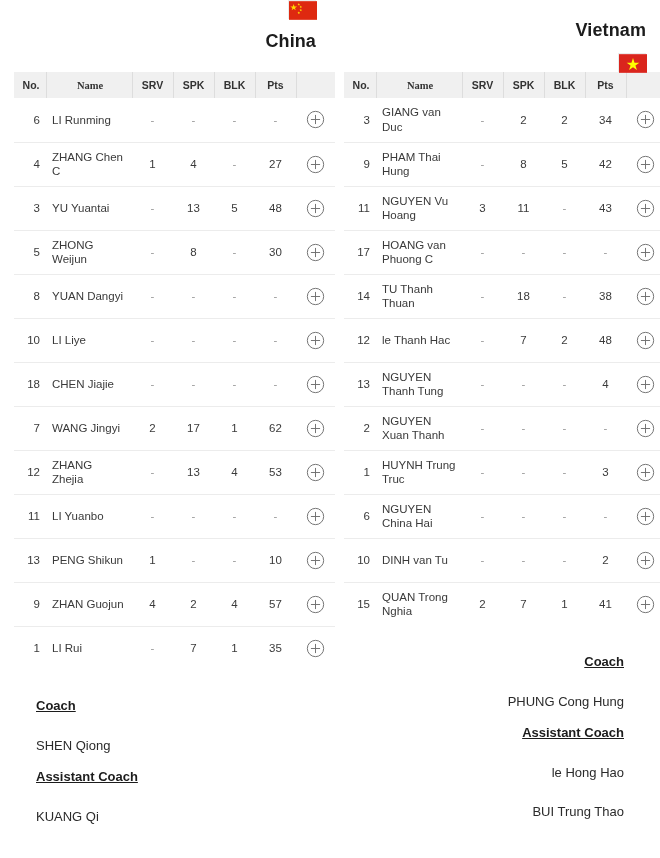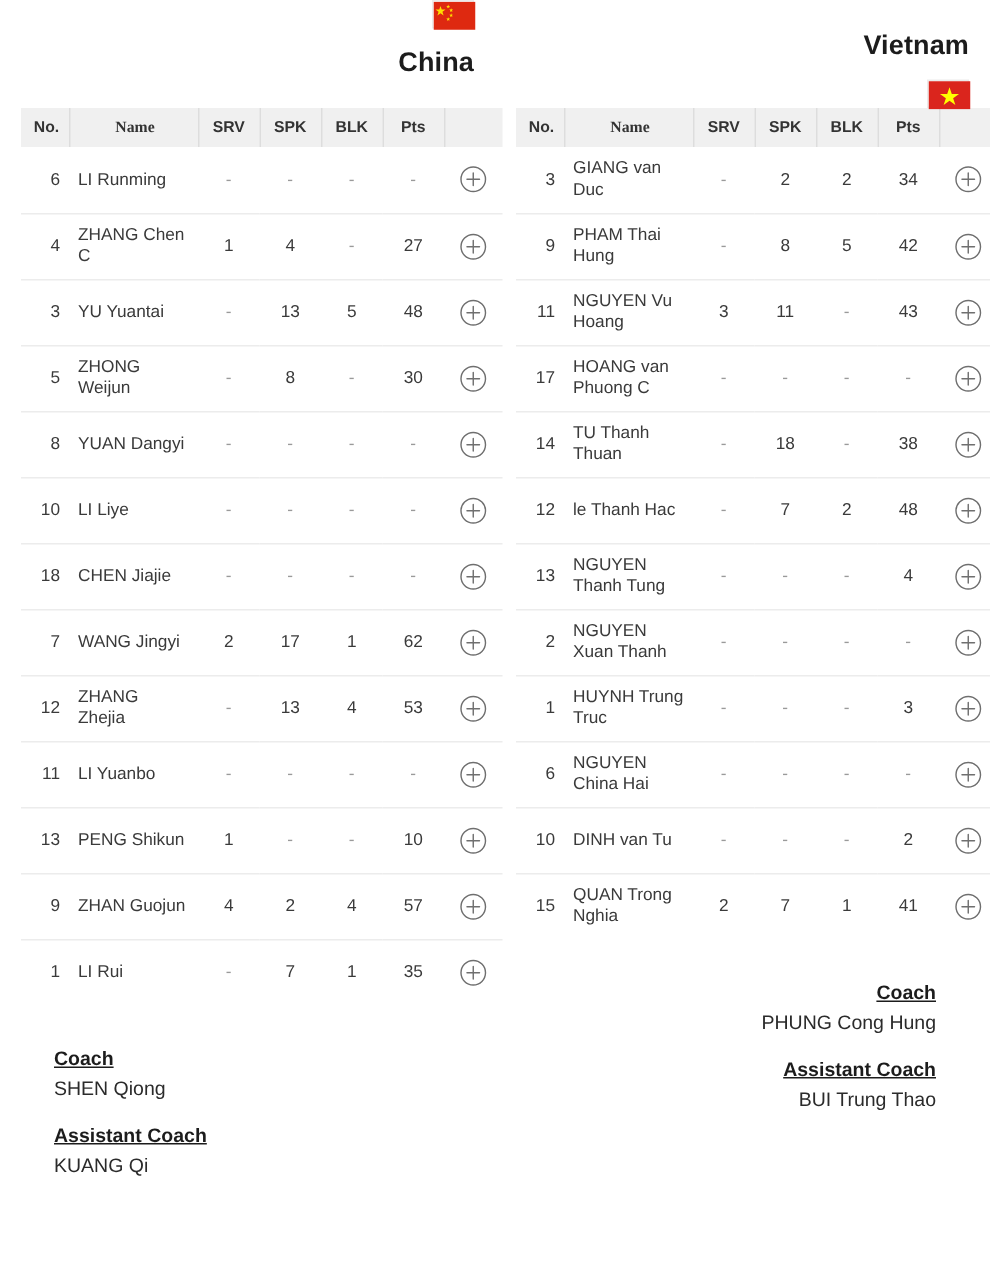--- a/index.html
+++ b/index.html
@@ -119,21 +119,21 @@
     color: #2b2b2b;
   }
   .coaches.right { text-align: right; }
   .coaches .role {
     font-weight: 700;
     font-size: 13px;
     color: #1c1c1c;
     text-decoration: underline;
   }
   .coaches .block + .block { margin-top: 12px; }
-  .coaches .person { font-weight: 400; }
+  .coaches .person { font-weight: 400; margin-top: 20px; }
 </style>
 </head>
 <body>
 
 <div class="page">
   <div class="teams">
 
     <div class="team-col">
 
       <div class="team-head">
@@ -506,19 +506,20 @@
           </tbody>
       </table>
 
       <div class="coaches right">
         <div class="block">
           <div class="role">Coach</div>
           <div class="person">PHUNG Cong Hung</div>
         </div>
         <div class="block">
           <div class="role">Assistant Coach</div>
+          <div class="person">le Hong Hao</div>
           <div class="person">BUI Trung Thao</div>
         </div>
       </div>
     </div>
 
   </div>
 </div>
 
 </body></html>

